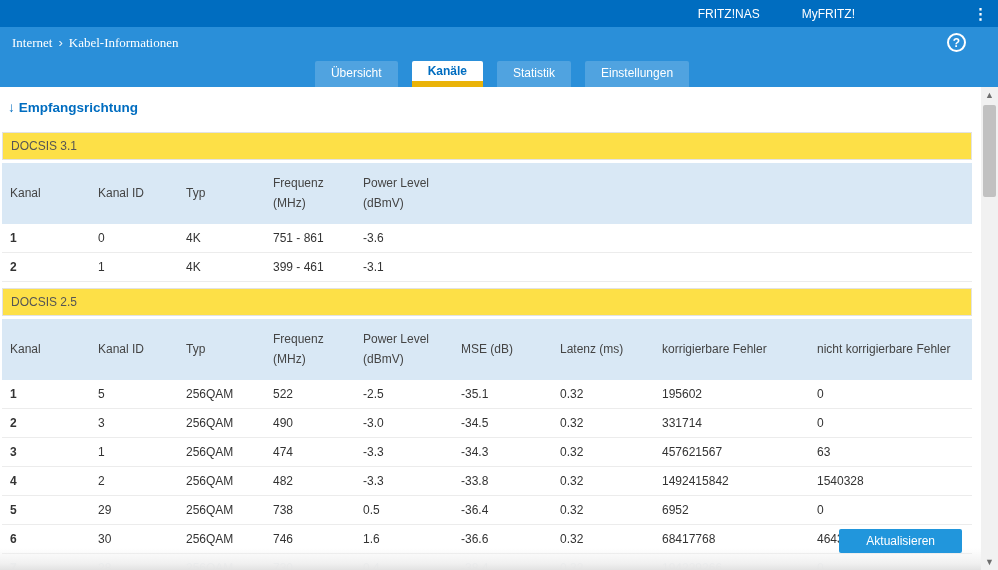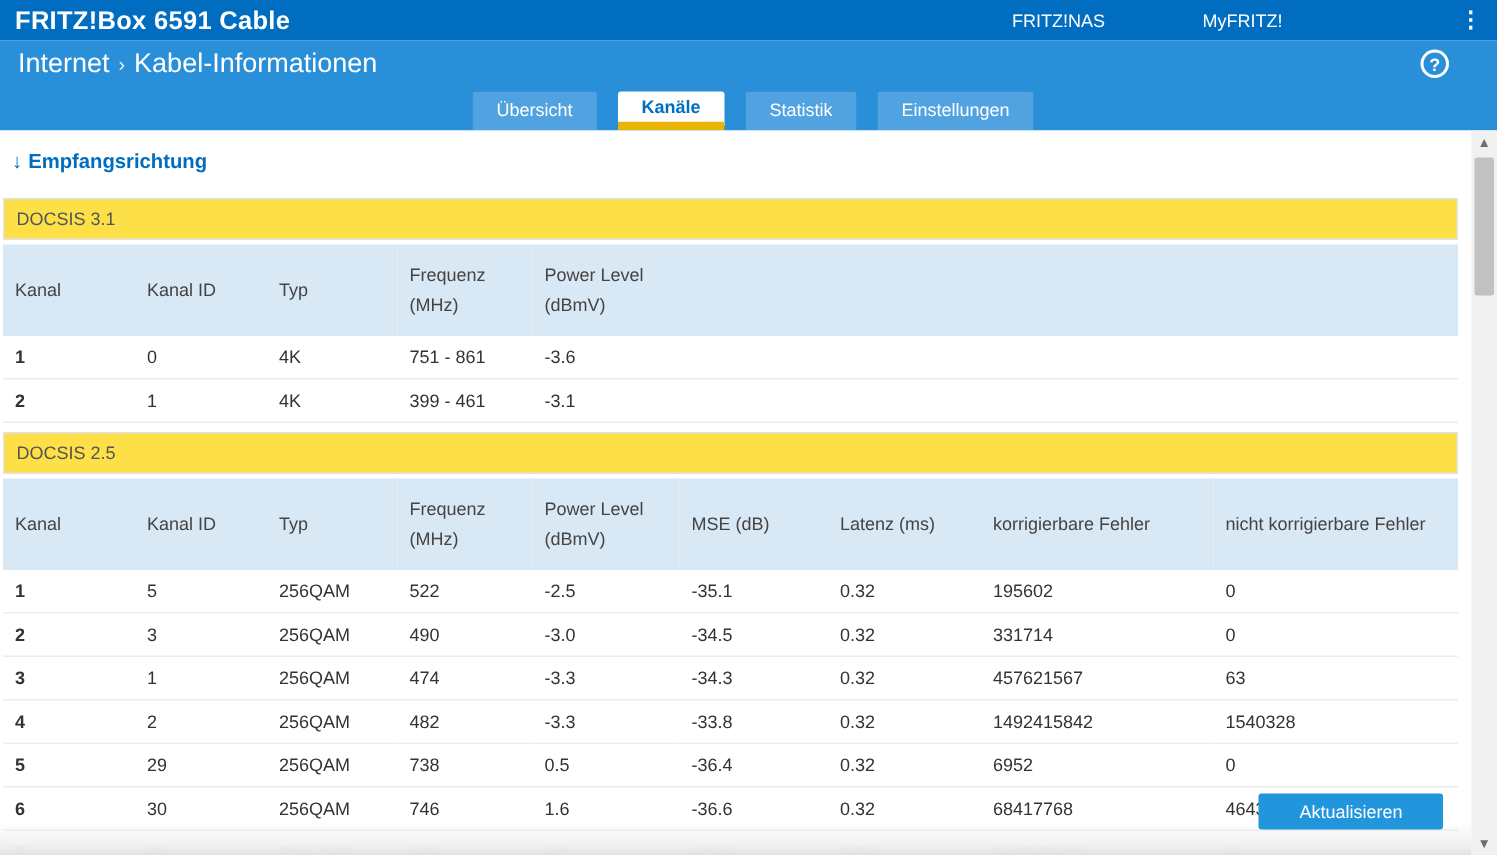--- a/index.html
+++ b/index.html
@@ -15,33 +15,33 @@
 
   
   .topbar {
     position: absolute; top: 0; left: 0; right: 0; height: 27px;
     background: #006dc0;
     display: flex; align-items: center;
     padding: 0 10px;
     color: #fff;
   }
   .app-title { font-size: 17px; font-weight: bold; letter-spacing: .2px; }
-  .top-links { margin-left: auto; display: flex; gap: 65px; align-items: center; }
+  .top-links { margin-left: auto; display: flex; gap: 42px; align-items: center; }
   .top-link { font-size: 12px; color: #fff; cursor: pointer; }
   .menu-dots { margin-left: 118px; font-size: 15px; font-weight: bold; cursor: pointer; line-height: 1; }
 
   
   .subbar {
     position: absolute; top: 27px; left: 0; right: 0; height: 31px;
     background: #2a8fd9;
     display: flex; align-items: center;
     padding: 0 12px;
     color: #fff;
   }
-  .crumb { font-size: 18px; }
+  .crumb { font-size: 13px; font-family: Liberation Serif, serif; }
   .crumb-sep { margin: 0 6px; font-size: 13px; opacity: .9; }
   .crumb-link { cursor: pointer; }
   .help-btn {
     margin-left: auto;
     width: 19px; height: 19px; border: 2px solid #fff; border-radius: 50%;
     display: flex; align-items: center; justify-content: center;
     font-size: 12px; font-weight: bold; color: #fff; cursor: pointer;
     margin-right: 20px;
   }
 
@@ -145,21 +145,20 @@
   .vscroll .arrow.down { bottom: 0; }
   .vscroll .thumb {
     position: absolute; top: 18px; left: 2px; width: 13px; height: 92px;
     background: #c1c1c1; border-radius: 2px; cursor: pointer;
   }
 </style>
 </head>
 <body>
 
 <div class="topbar">
-  <div class="app-title">FRITZ!Box 6591 Cable</div>
   <div class="top-links">
     <span class="top-link">FRITZ!NAS</span>
     <span class="top-link">MyFRITZ!</span>
   </div>
   <span class="menu-dots">⋮</span>
 </div>
 
 <div class="subbar">
   <span class="crumb crumb-link">Internet</span>
   <span class="crumb-sep">›</span>

